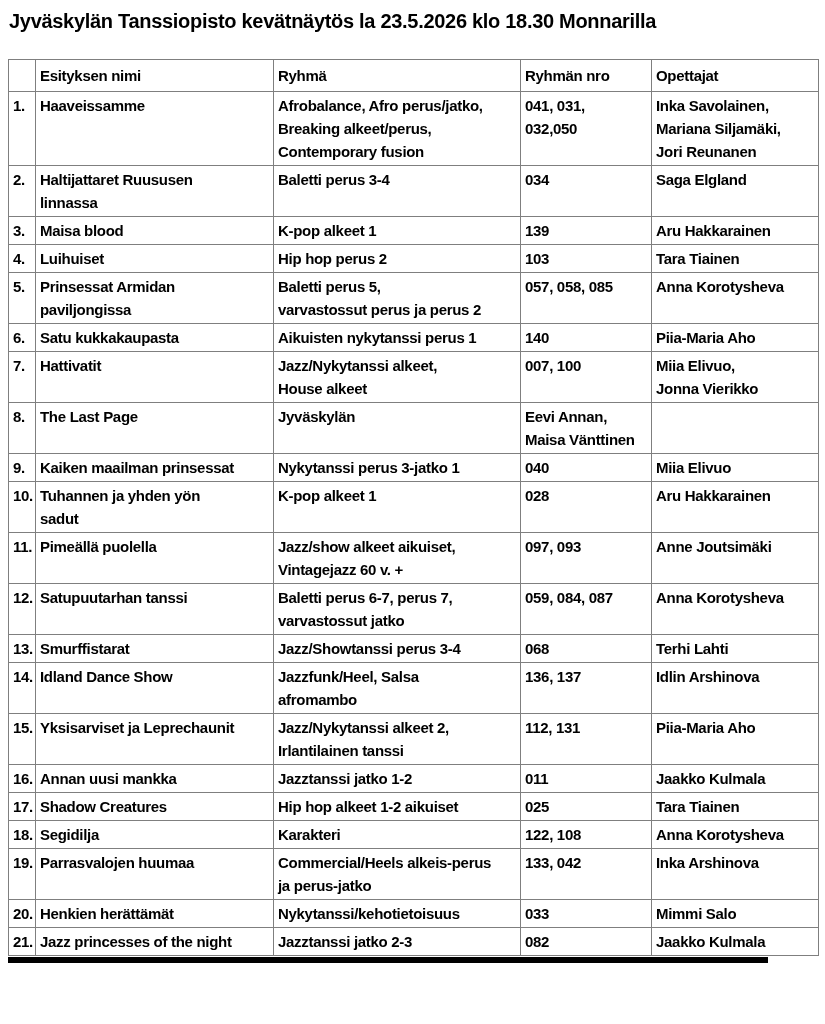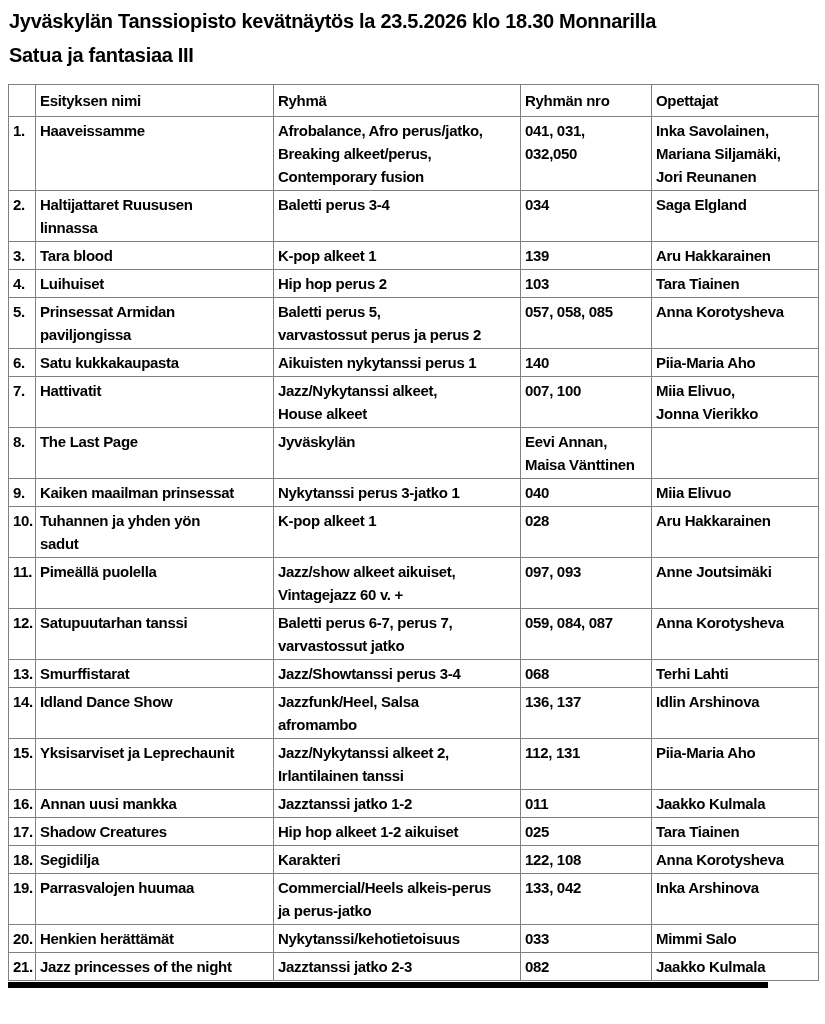--- a/index.html
+++ b/index.html
@@ -27,21 +27,21 @@
     font-weight: bold;
     line-height: 34px;
     letter-spacing: -0.3px;
     white-space: nowrap;
   }
   table.program {
     border-collapse: collapse;
     table-layout: fixed;
     width: 810px;
     margin-left: 8px;
-    margin-top: 12px;
+    margin-top: 21px;
   }
   table.program td, table.program th {
     border: 1px solid #7f7f7f;
     font-size: 15px;
     font-weight: bold;
     line-height: 23px;
     letter-spacing: -0.3px;
     text-align: left;
     vertical-align: top;
     padding: 2px 2px 2px 4px;
@@ -65,21 +65,20 @@
     background: #000000;
   }
 </style>
 </head>
 <body>
 
 <div class="page">
 
   <div class="titleblock">
     <div class="title-line">Jyväskylän Tanssiopisto kevätnäytös la 23.5.2026 klo 18.30 Monnarilla</div>
-    <div class="title-line">Satua ja fantasiaa III</div>
   </div>
 
   <table class="program">
     <colgroup>
       <col class="c-num">
       <col class="c-name">
       <col class="c-group">
       <col class="c-gnro">
       <col class="c-teach">
     </colgroup>
@@ -108,21 +107,21 @@
         <tr>
     <td>2.</td>
     <td>Haltijattaret Ruususen
 linnassa</td>
     <td>Baletti perus 3-4</td>
     <td>034</td>
     <td>Saga Elgland</td>
   </tr>
         <tr>
     <td>3.</td>
-    <td>Tara blood</td>
+    <td>Maisa blood</td>
     <td>K-pop alkeet 1</td>
     <td>139</td>
     <td>Aru Hakkarainen</td>
   </tr>
         <tr>
     <td>4.</td>
     <td>Luihuiset</td>
     <td>Hip hop perus 2</td>
     <td>103</td>
     <td>Tara Tiainen</td>

